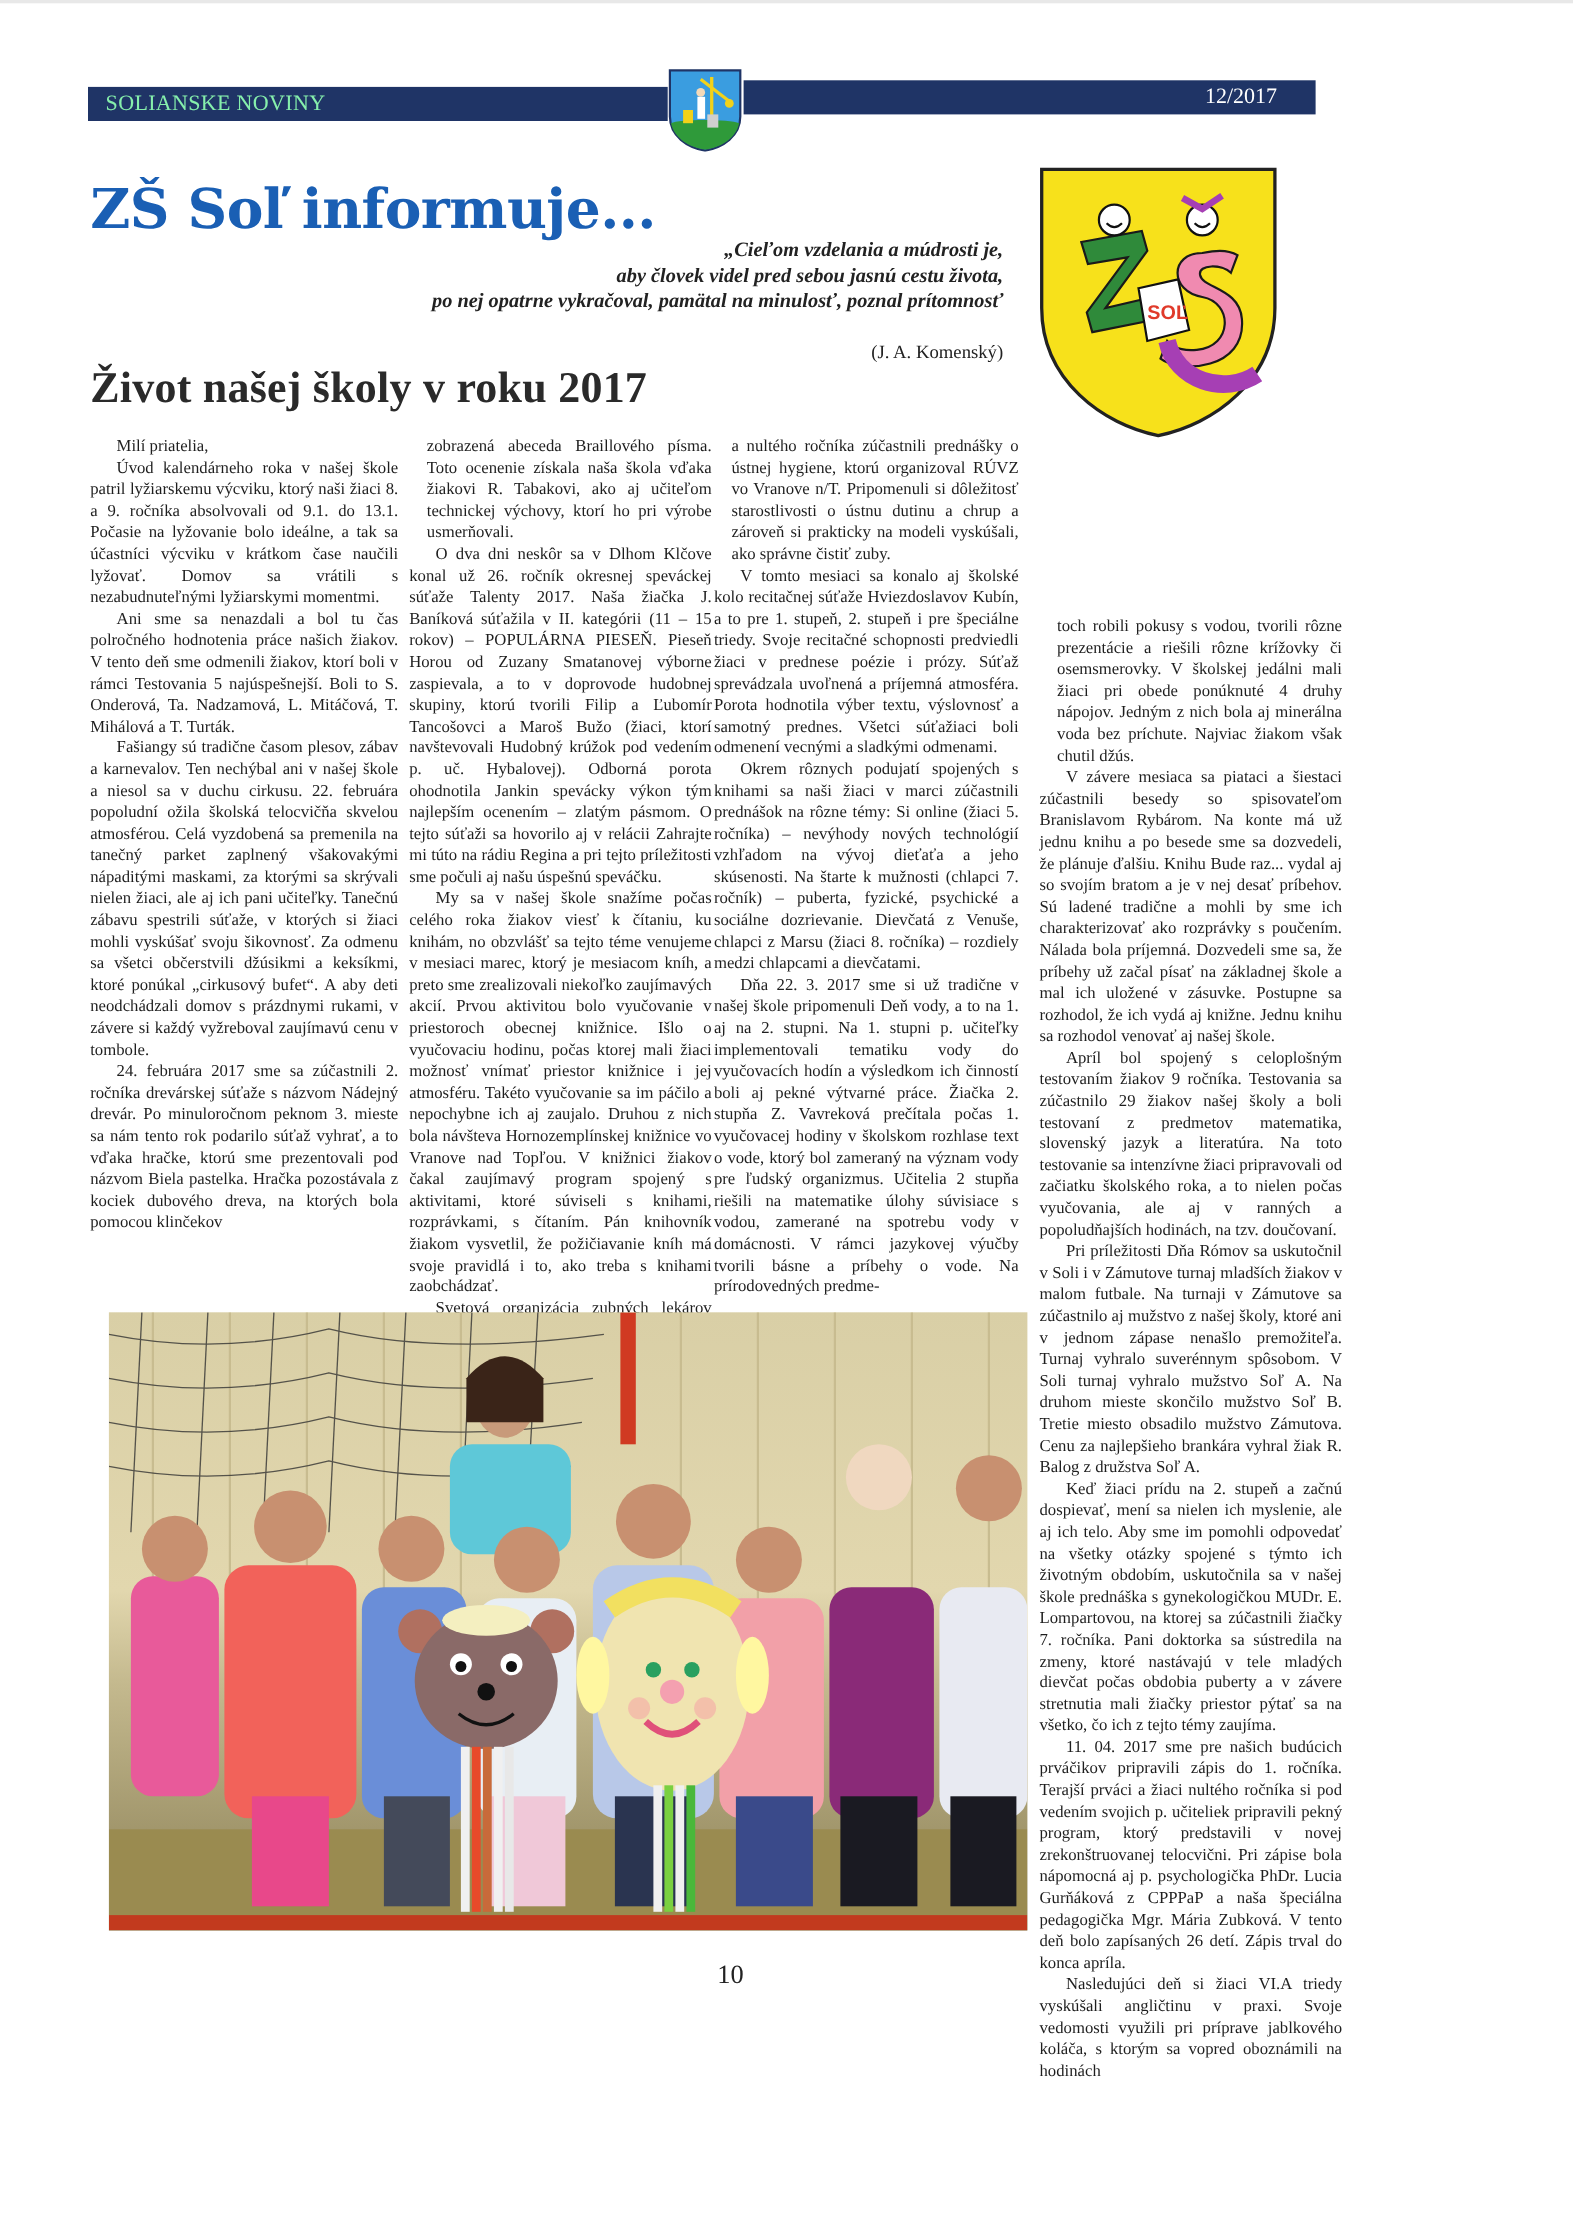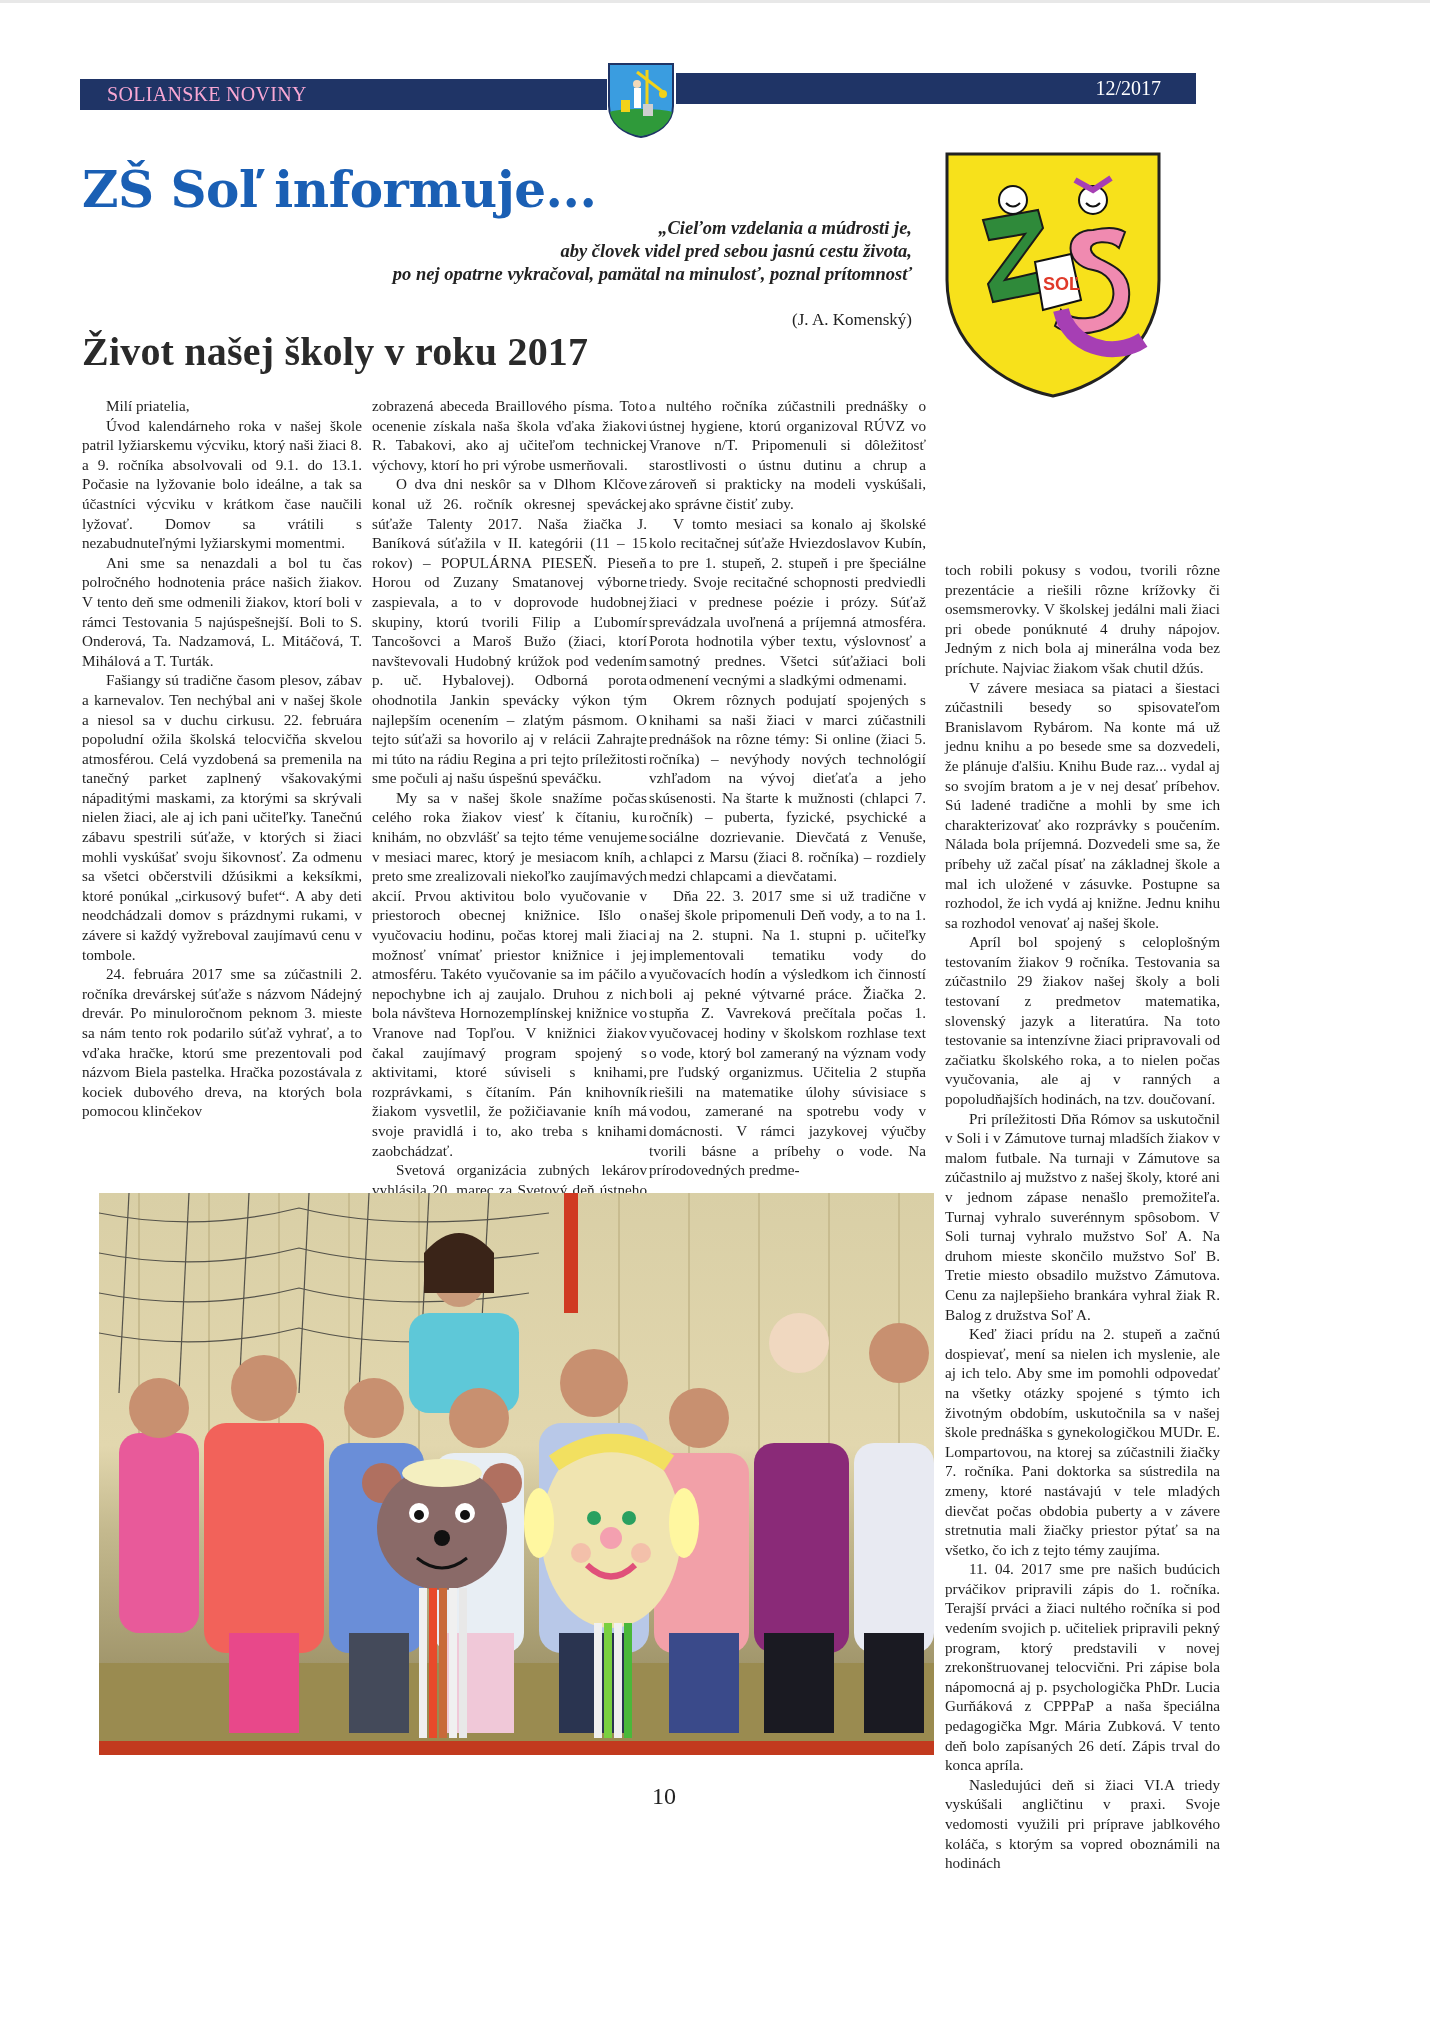--- a/index.html
+++ b/index.html
@@ -9,21 +9,21 @@
   }
   .page-border-top { position: absolute; left: 0; top: 0; width: 1430px; height: 3px; background: #e8e8e8; }
   .masthead-bar-left {
     position: absolute; left: 80px; top: 79px; width: 527px; height: 31px; background: #1f3466;
     display: flex; align-items: center;
   }
   .masthead-bar-right {
     position: absolute; left: 676px; top: 73px; width: 520px; height: 31px; background: #1f3466;
     display: flex; align-items: center; justify-content: flex-end;
   }
-  .masthead-title { color: #f9a8d4; font-size: 20px; margin-left: 27px; letter-spacing: 0.3px; }
+  .masthead-title { color: #86efac; font-size: 20px; margin-left: 16px; letter-spacing: 0.3px; }
   .issue-num { color: #ffffff; font-size: 20px; margin-right: 35px; }
   .crest { position: absolute; left: 607px; top: 62px; width: 68px; height: 76px; }
   .section-title {
     position: absolute; left: 82px; top: 160px; font-size: 50px; font-weight: bold; color: #1a5fb4;
     font-family: "DejaVu Serif", "Liberation Serif", serif; letter-spacing: -0.5px;
   }
   .quote {
     position: absolute; right: 518px; top: 217px; text-align: right; font-style: italic; font-weight: bold;
     font-size: 18.5px; line-height: 23px; color: #222;
   }
@@ -31,21 +31,21 @@
   .school-logo { position: absolute; left: 943px; top: 150px; width: 220px; height: 250px; }
   .article-title {
     position: absolute; left: 82px; top: 328px; font-size: 40px; font-weight: bold; color: #2a2a2a;
     font-family: "Liberation Serif", serif; letter-spacing: 0.2px;
   }
   .col {
     position: absolute; font-size: 15.2px; line-height: 19.6px; text-align: justify; color: #1e1e1e;
     hyphens: auto;
   }
   .col p { margin: 0; text-indent: 24px; }
-  .col p.noindent { text-indent: 0; }
+  .col p.noindent { text-indent: 0; margin-left: 16px; }
   .col1 { left: 82px; top: 396px; width: 280px; height: 770px; }
   .col2 { left: 372px; top: 396px; width: 275px; height: 770px; }
   .col3 { left: 649px; top: 396px; width: 277px; height: 780px; }
   .col4 { left: 945px; top: 560px; width: 275px; height: 1200px; }
   .photo {
     position: absolute; left: 99px; top: 1193px; width: 835px; height: 562px; overflow: hidden;
     background: linear-gradient(180deg, #d9cfa6 0%, #e2d7ae 45%, #c4b98e 60%, #8a7f55 100%);
   }
   .page-number { position: absolute; left: 652px; top: 1783px; font-size: 24px; color: #222; }
 </style>

